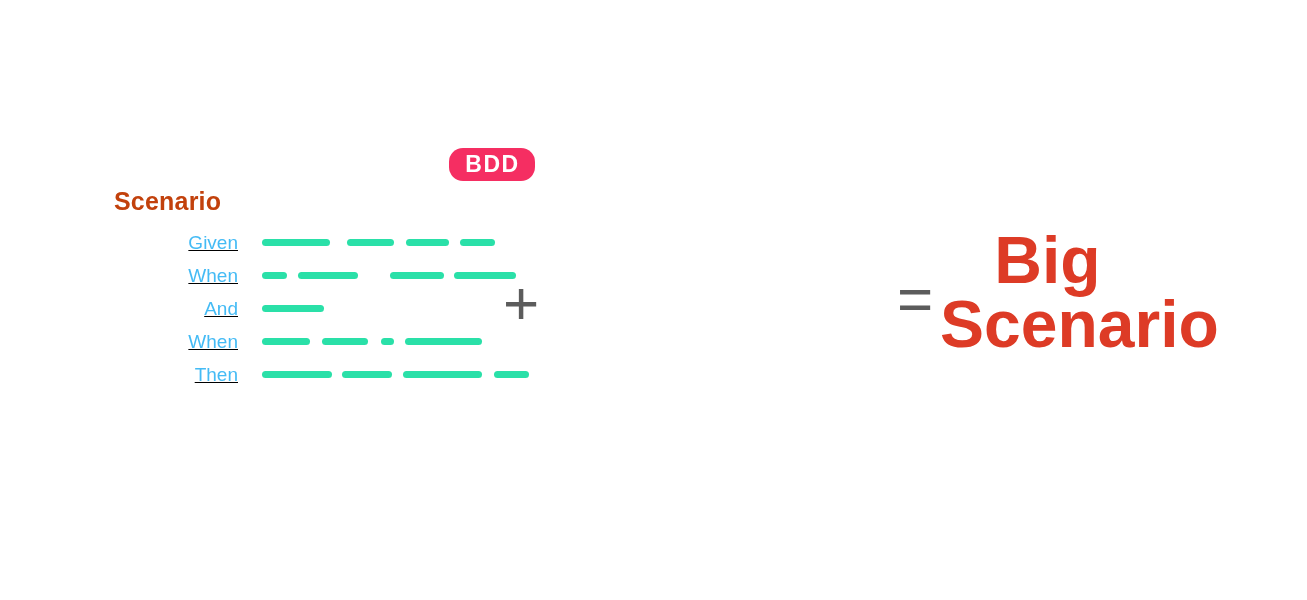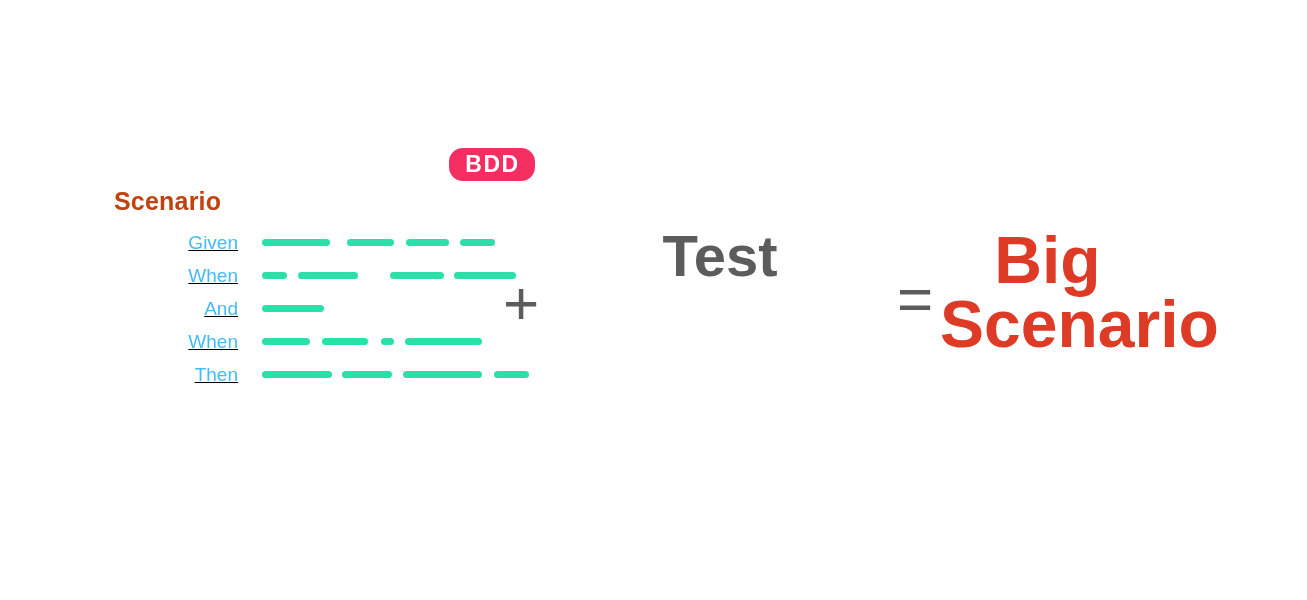--- a/index.html
+++ b/index.html
@@ -199,21 +199,20 @@
           <span class="bar" style="left: 80px; width: 50px; background: rgb(42, 224, 168);"></span>
           <span class="bar" style="left: 141px; width: 79px; background: rgb(42, 224, 168);"></span>
           <span class="bar" style="left: 232px; width: 35px; background: rgb(42, 224, 168);"></span>
         </div>
       </div>
     </div>
 
   <div class="op op-plus">+</div>
 
   <div class="phrase phrase-test-automation">
-    <span class="phrase-line">Test</span>
   </div>
 
   <div class="op op-equals">=</div>
 
   <div class="phrase phrase-big-failure">
     <span class="phrase-line">Big</span>
     <span class="phrase-line">Scenario</span>
   </div>
 
 </div>

